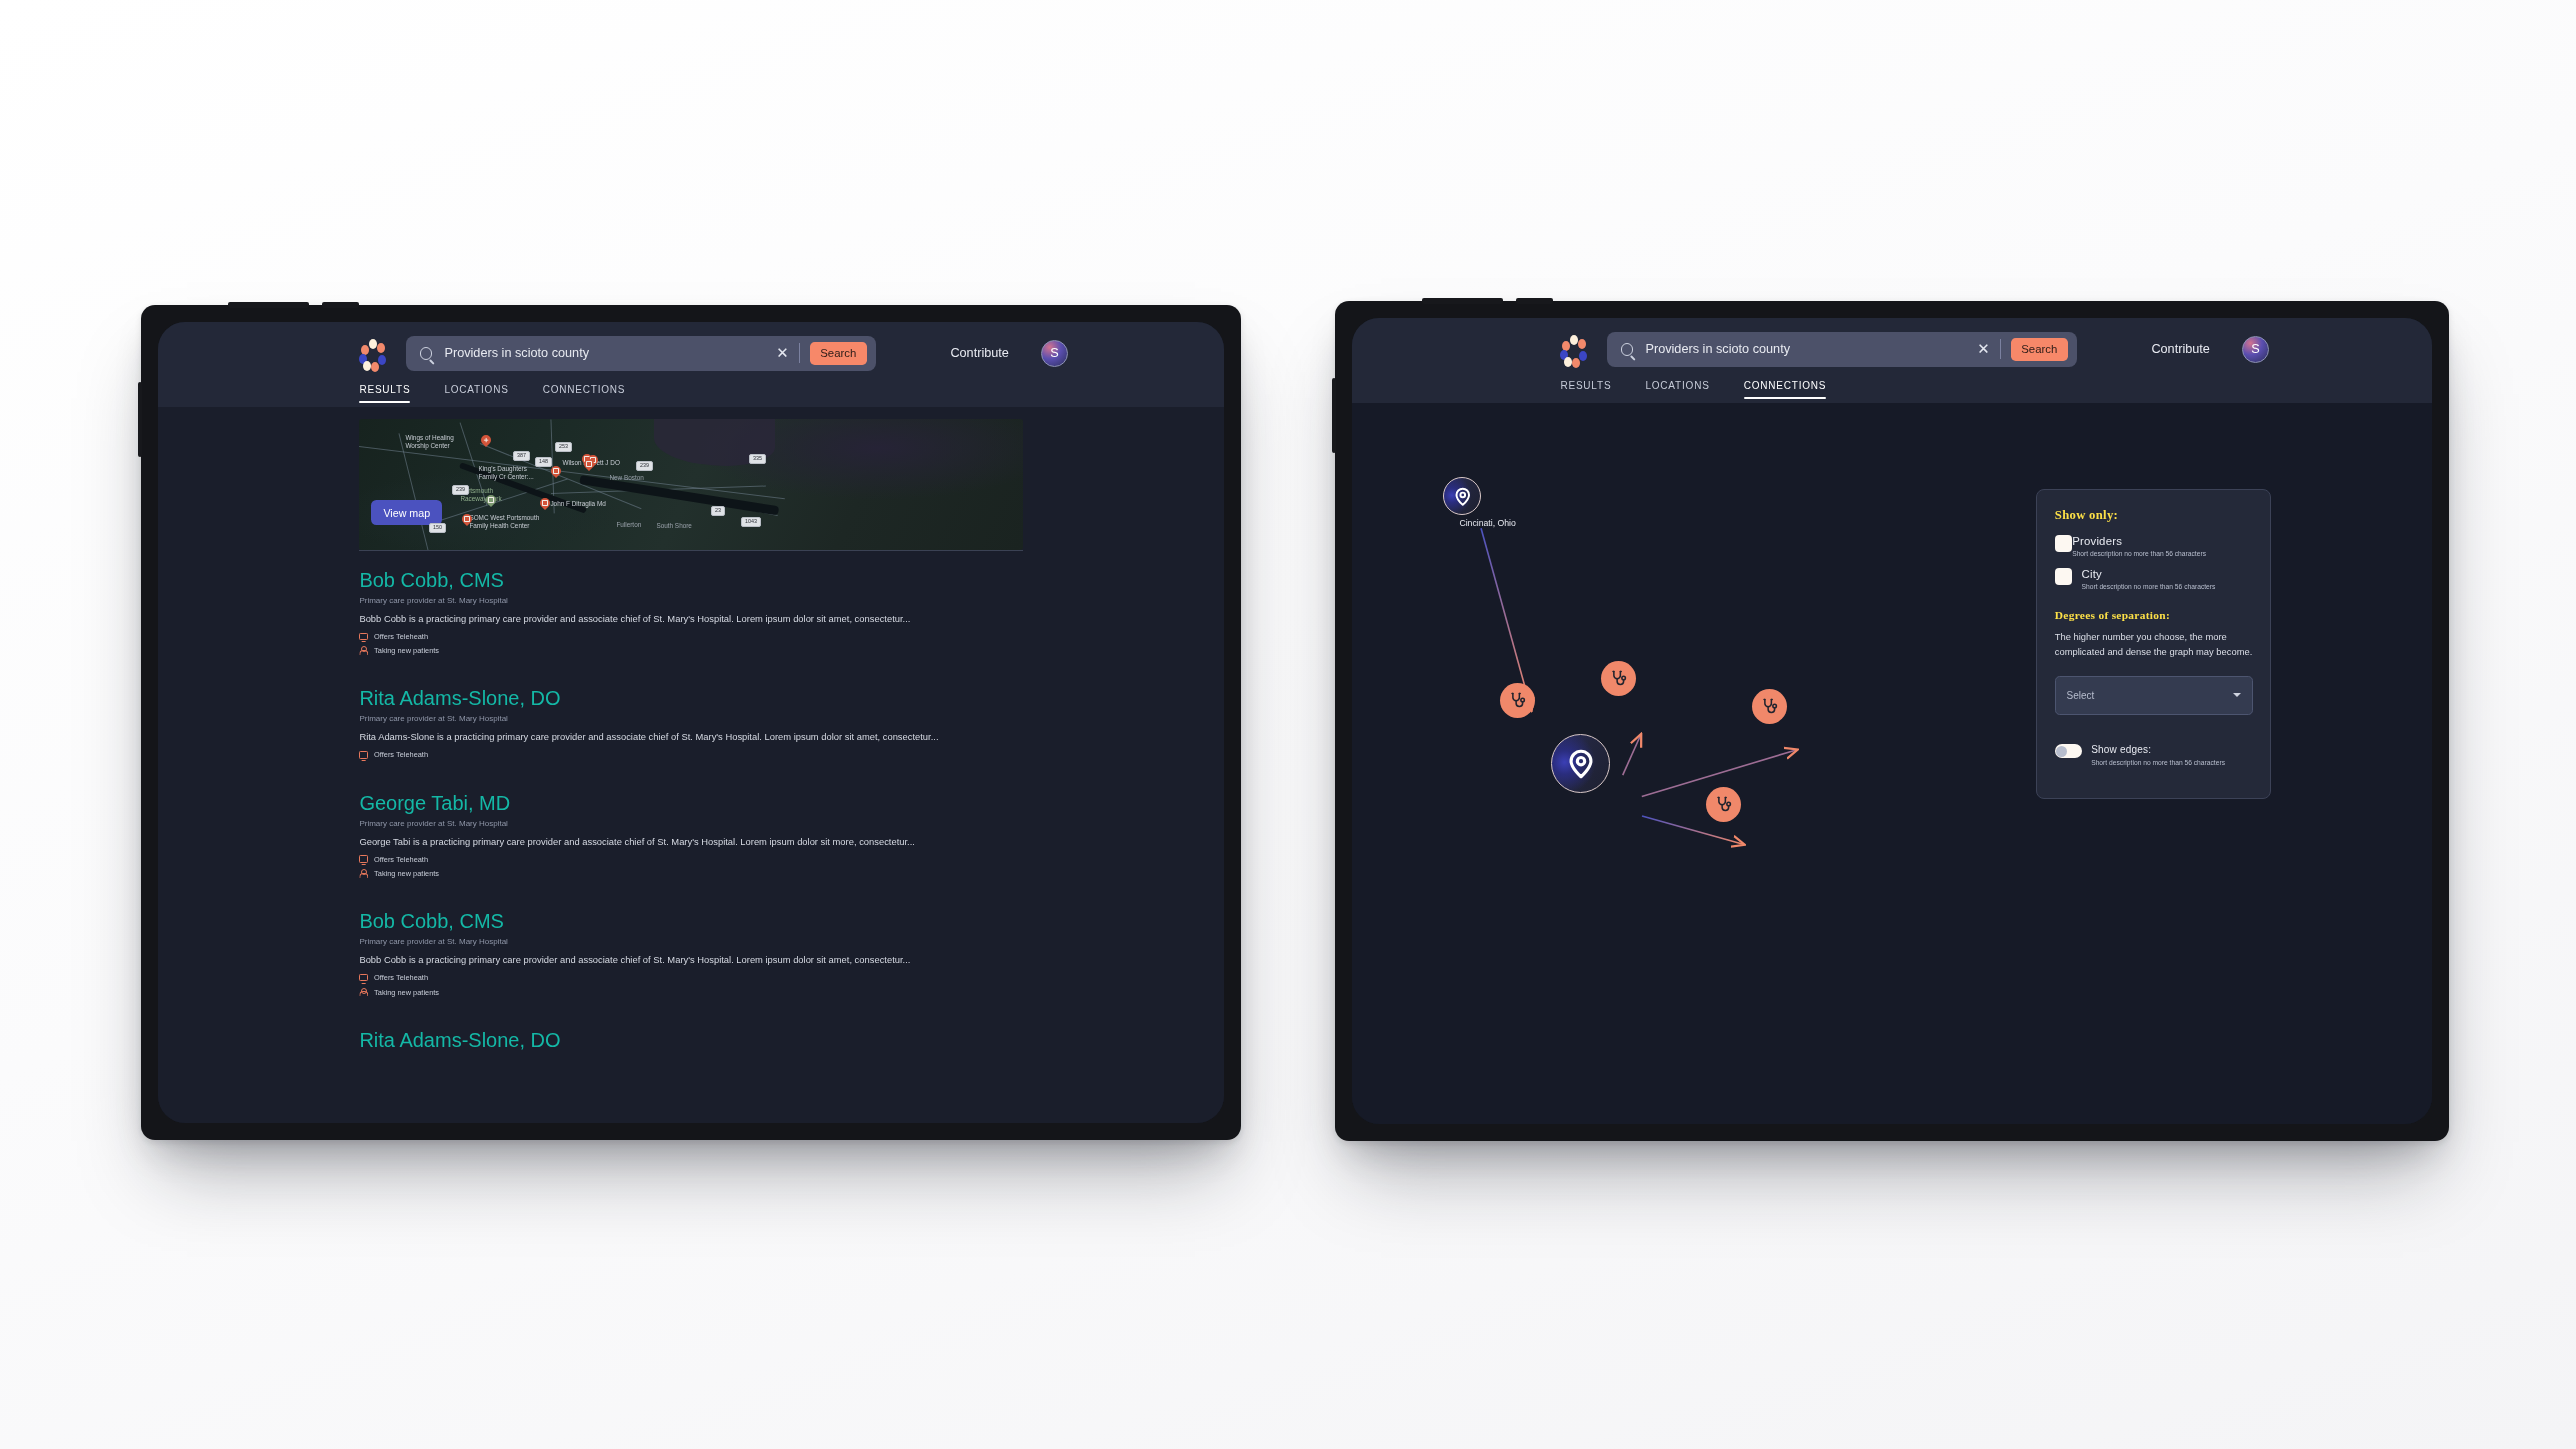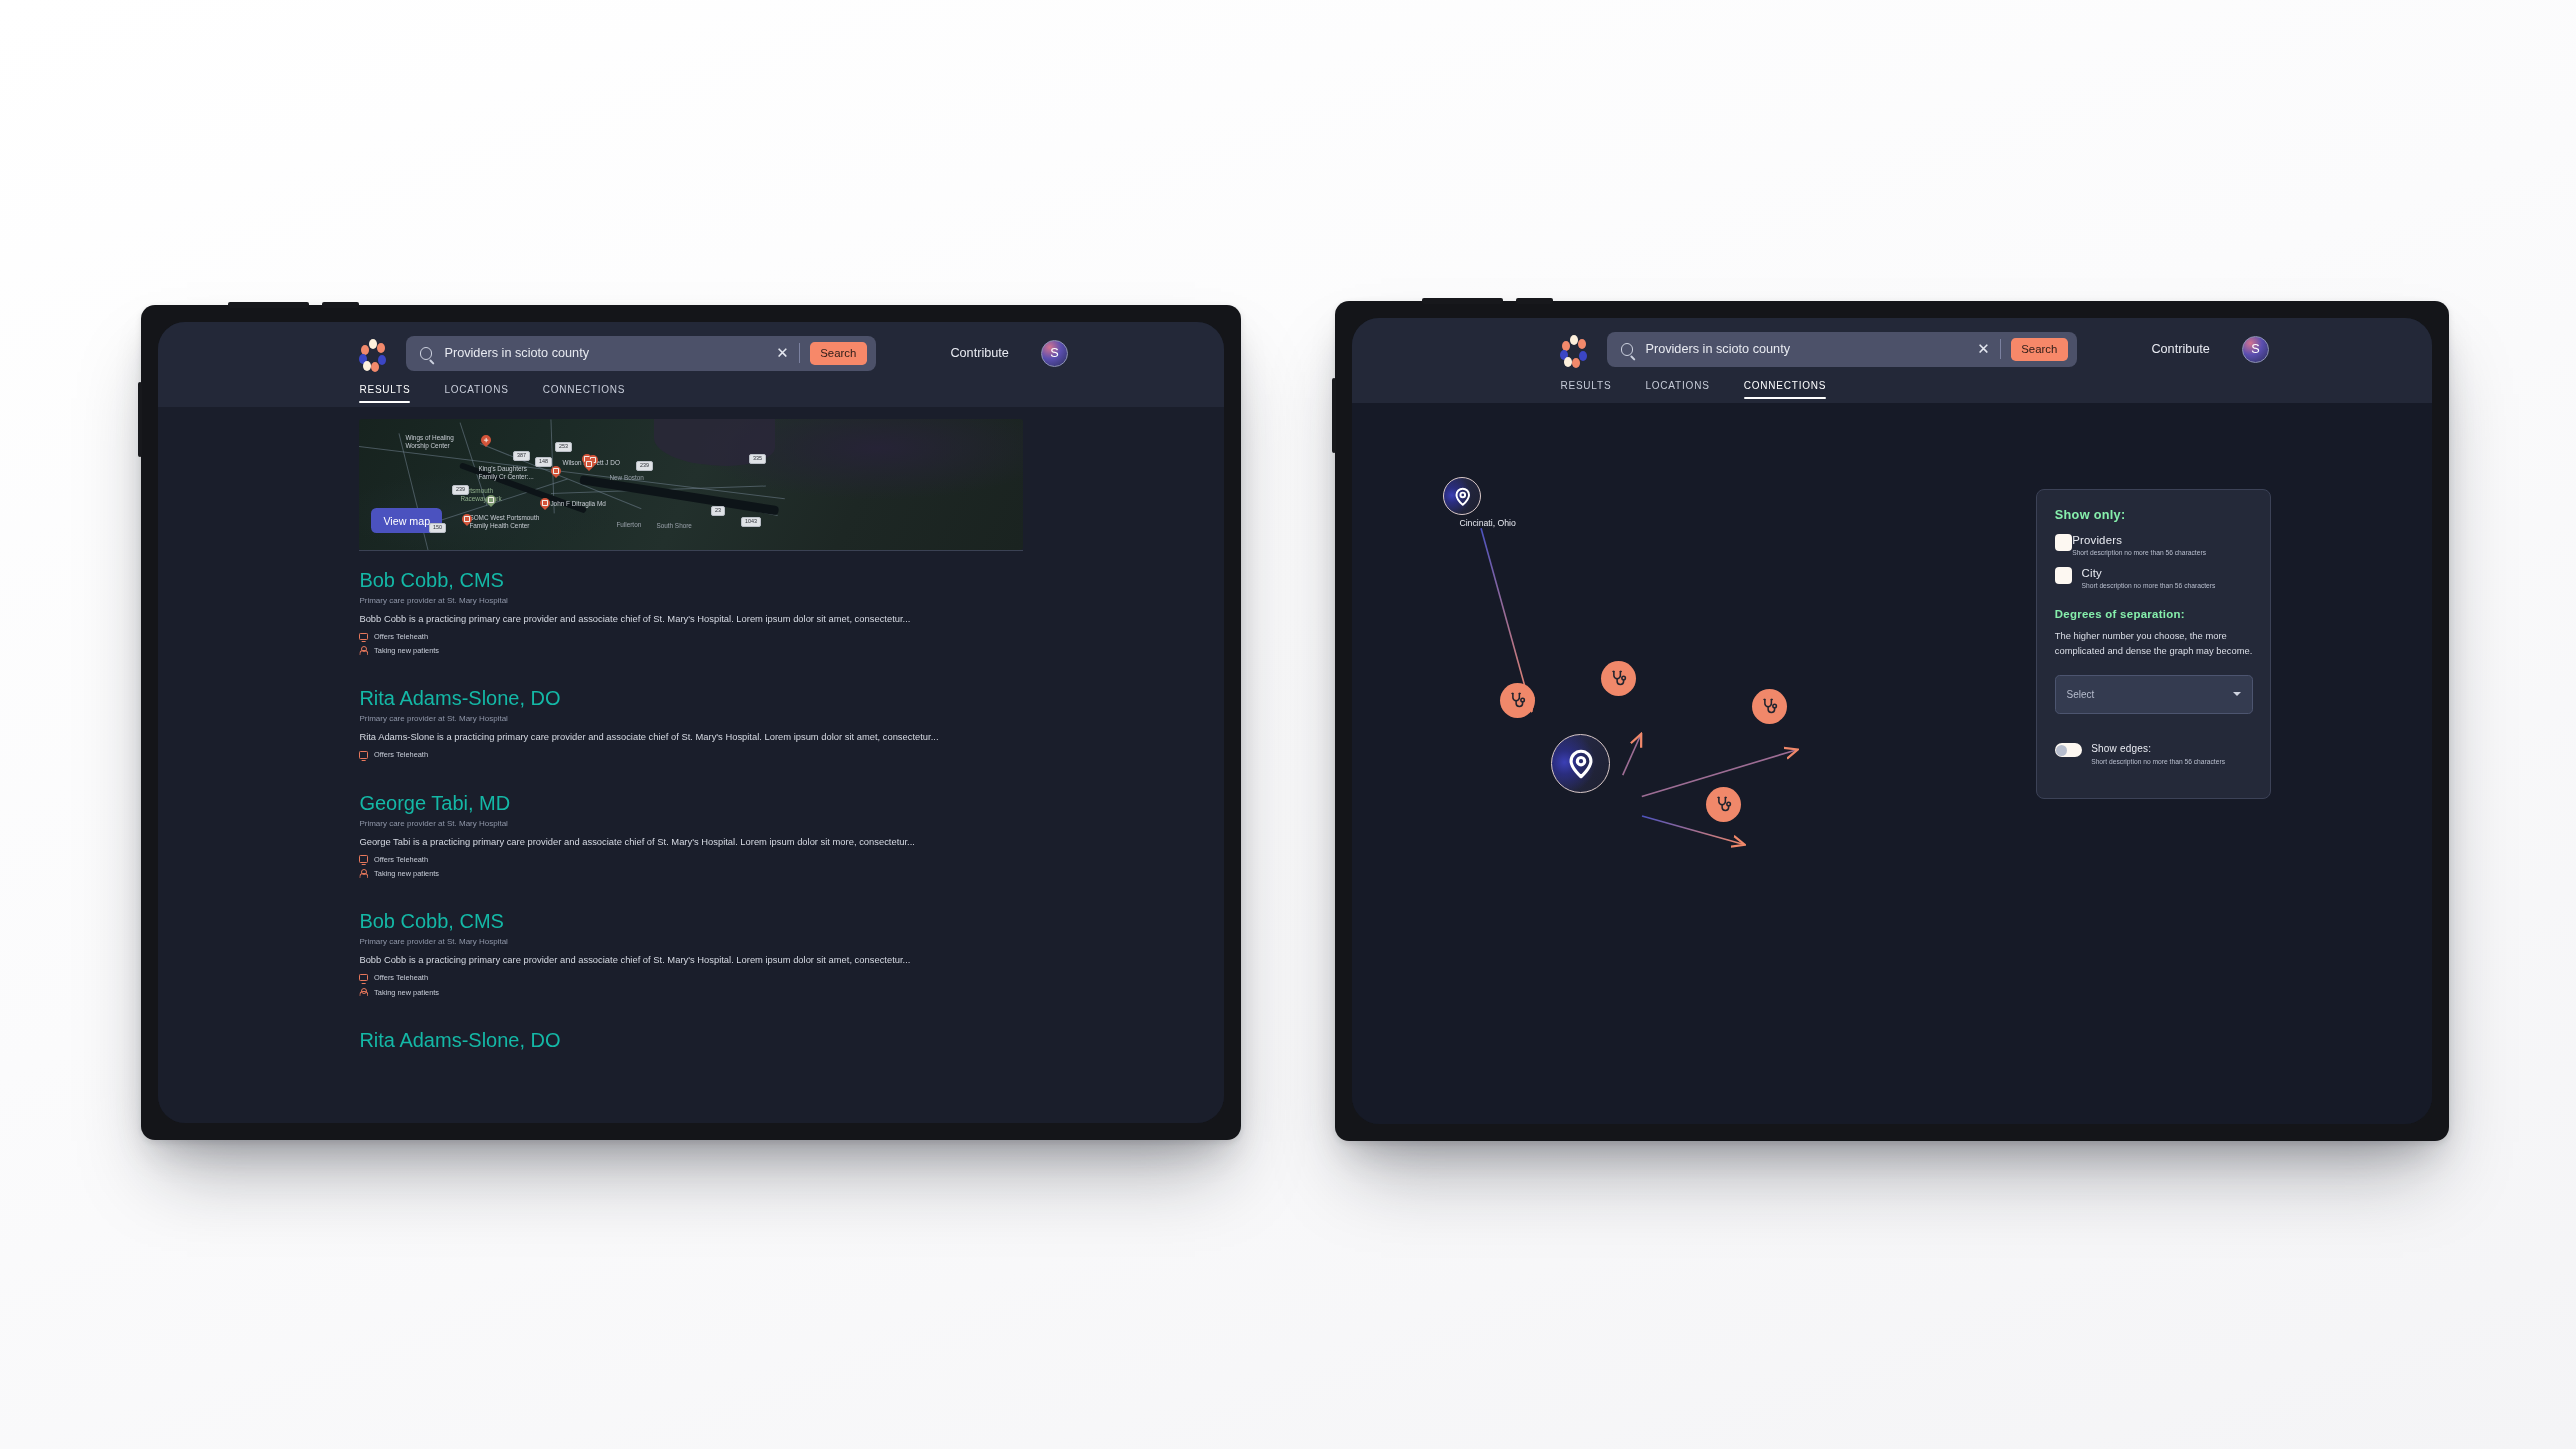--- a/index.html
+++ b/index.html
@@ -192,21 +192,21 @@
   }
   .gnode-label {
     position: absolute; color: #e8eaf1; font-size: 8.7px; white-space: nowrap;
   }
 
   .panel {
     position: absolute;
     background: #242939; border: 0.7px solid #3c4257; border-radius: 8px;
   }
   .panel-h {
-    color: #86efac; font-weight: 700; letter-spacing: 0.3px;
+    color: #fde047; font-weight: 700; letter-spacing: 0.3px; font-family: Liberation Serif, serif;
   }
   .chk {
     width: 17.4px; height: 17.4px; background: #fdf8f2; border-radius: 4px; flex: 0 0 auto;
   }
   .opt-label { color: #e9ebf2; font-size: 11.4px; letter-spacing: 0.2px; }
   .opt-desc  { color: #b9bfcf; font-size: 6.7px; }
   .body-text { color: #dcdfe8; font-size: 9.4px; line-height: 1.62; }
   .select {
     background: #343b50; border: 0.7px solid #4d5570; border-radius: 4.7px;
     display: flex; align-items: center; justify-content: space-between;
@@ -275,21 +275,21 @@
               <div class="road" style="left:101px;top:2.7px;width:87px;height:1.1px;transform:rotate(72deg);transform-origin:left center;"></div>
               <div class="road" style="left:40px;top:13.4px;width:121px;height:0.9px;transform:rotate(76deg);transform-origin:left center;"></div>
               <div class="road" style="left:121px;top:23.5px;width:174px;height:1px;transform:rotate(22deg);transform-origin:left center;"></div>
               <div class="road" style="left:192px;top:0;width:94px;height:0.9px;transform:rotate(88deg);transform-origin:left center;"></div>
               <div class="road" style="left:192px;top:74px;width:215px;height:0.9px;transform:rotate(-2deg);transform-origin:left center;"></div>
               <div class="road" style="left:268px;top:64px;width:154px;height:0.9px;transform:rotate(12deg);transform-origin:left center;"></div>
               <div class="road" style="left:81px;top:101px;width:134px;height:0.8px;transform:rotate(-18deg);transform-origin:left center;"></div>
               <div class="river" style="left:221px;top:56px;width:201px;height:8.7px;transform:rotate(9deg);transform-origin:left center;border-radius:4px;"></div>
               <div class="river" style="left:101px;top:43px;width:134px;height:6px;transform:rotate(20deg);transform-origin:left center;border-radius:4px;"></div>
               <div style="position:absolute;left:295px;top:0;width:121px;height:47px;background:#2a2739;opacity:.8;border-radius:0 0 40% 60%;"></div>
-              <button class="viewmap-btn" style="left:12px; bottom:17px;">View map</button>
+              <button class="viewmap-btn" style="left:12px; bottom:25px;">View map</button>
             <div class="map-label" style="left: 46px; top: 14.8px; font-size: 6.4px;">Wings of Healing
 Worship Center</div>
                 <div class="map-label" style="left: 119px; top: 46px; font-size: 6.4px;">King's Daughters
 Family Cr Center:...</div>
                 <div class="map-label" style="left: 203px; top: 40px; font-size: 6.4px;">Wilson Everett J DO</div>
                 <div class="map-label dim" style="left: 250px; top: 55px; font-size: 6.4px;">New Boston</div>
                 <div class="map-label green" style="left: 101px; top: 68px; font-size: 6.4px;">Portsmouth
 Raceway Park</div>
                 <div class="map-label" style="left: 191px; top: 81px; font-size: 6.4px;">John F Ditraglia Md</div>
                 <div class="map-label" style="left: 110px; top: 95px; font-size: 6.4px;">SOMC West Portsmouth

